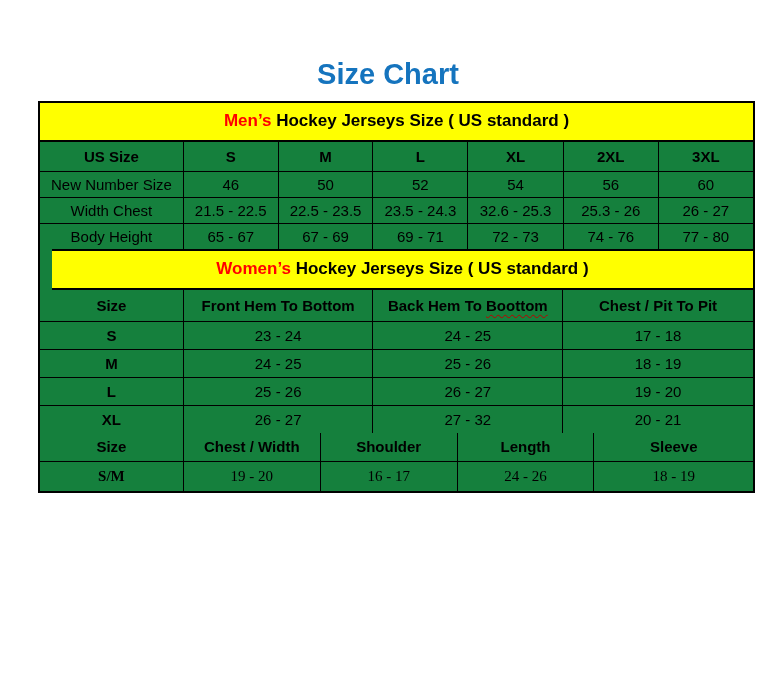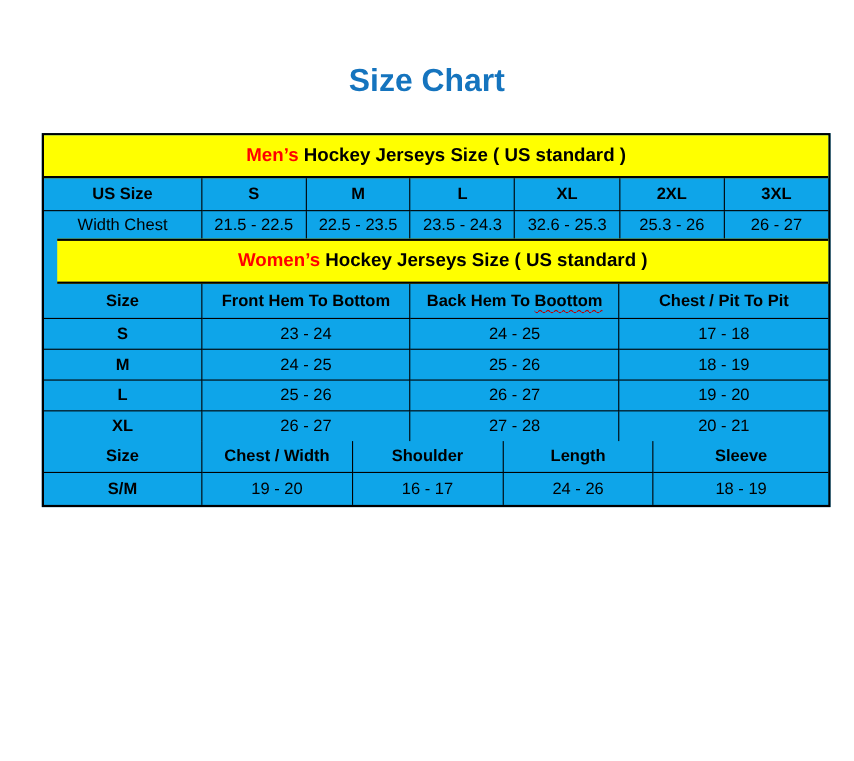--- a/index.html
+++ b/index.html
@@ -14,32 +14,32 @@
     margin: 0;
     padding: 0;
     background: #ffffff;
     width: 776px;
     height: 692px;
     font-family: "Liberation Sans", sans-serif;
     color: #000;
     overflow: hidden;
   }
   .title {
-    margin: 58px 0 30px 0;
+    margin: 58px 0 10px 0;
     text-align: center;
     font-size: 29px;
     font-weight: bold;
     color: var(--title-color);
     letter-spacing: 0px;
   }
   .tables {
     margin-left: 38px;
     width: 717px;
     border: 2px solid var(--border-color);
-    background: #0ea5e9;
+    background: #15803d;
   }
   .band {
     background: var(--band-bg);
     text-align: center;
     font-size: 17px;
     font-weight: bold;
     padding: 8px 0 9px 0;
     border-bottom: 2px solid var(--border-color);
   }
   .sec + .sec .band { border-top: 2px solid var(--border-color); margin-left: 12px; }
@@ -56,21 +56,21 @@
     text-align: center;
     vertical-align: middle;
     padding: 0 2px;
     font-size: 15px;
   }
   table.grid th { font-weight: bold; height: 29px; }
   table.grid td { font-weight: normal; height: 26px; }
   table.sec1 th { height: 31px; }
   table.sec1 td { height: 28px; }
   table.sec2 th { height: 28px; }
-  table.sec2 td { height: 30px; }
+  table.sec2 td { height: 30px; font-family: Liberation Serif, serif; }
   table.sec1 td.rowlabel, table.sec2 td.rowlabel { font-weight: bold; }
   .squiggle {
     text-decoration: underline;
     text-decoration-style: wavy;
     text-decoration-color: var(--squiggle-color);
     text-decoration-thickness: 1px;
     text-underline-offset: 3px;
   }
 </style>
 </head>
@@ -98,27 +98,45 @@
             <th>S</th>
             <th>M</th>
             <th>L</th>
             <th>XL</th>
             <th>2XL</th>
             <th>3XL</th>
           </tr>
         </thead>
         <tbody>
           <tr>
+            <td class="rowlabel">New Number Size</td>
+            <td>46</td>
+            <td>50</td>
+            <td>52</td>
+            <td>54</td>
+            <td>56</td>
+            <td>60</td>
+          </tr>
+          <tr>
             <td class="rowlabel">Width Chest</td>
             <td>21.5 - 22.5</td>
             <td>22.5 - 23.5</td>
             <td>23.5 - 24.3</td>
             <td>32.6 - 25.3</td>
             <td>25.3 - 26</td>
             <td>26 - 27</td>
+          </tr>
+          <tr>
+            <td class="rowlabel">Body Height</td>
+            <td>65 - 67</td>
+            <td>67 - 69</td>
+            <td>69 - 71</td>
+            <td>72 - 73</td>
+            <td>74 - 76</td>
+            <td>77 - 80</td>
           </tr>
         </tbody>
       </table>
   </section>
 
   <section class="sec">
     <div class="band"><span class="band-red">Women’s</span><span> Hockey Jerseys Size ( US standard )</span></div>
     <table class="grid sec1">
         <colgroup>
           <col style="width: 20.1%;">
@@ -149,21 +167,21 @@
           </tr>
           <tr>
             <td class="rowlabel">L</td>
             <td>25 - 26</td>
             <td>26 - 27</td>
             <td>19 - 20</td>
           </tr>
           <tr>
             <td class="rowlabel">XL</td>
             <td>26 - 27</td>
-            <td>27 - 28</td>
+            <td>27 - 32</td>
             <td>20 - 21</td>
           </tr>
         </tbody>
       </table>
   </section>
 
   <section class="sec">
     <table class="grid sec2">
         <colgroup>
           <col style="width: 20.1%;">

